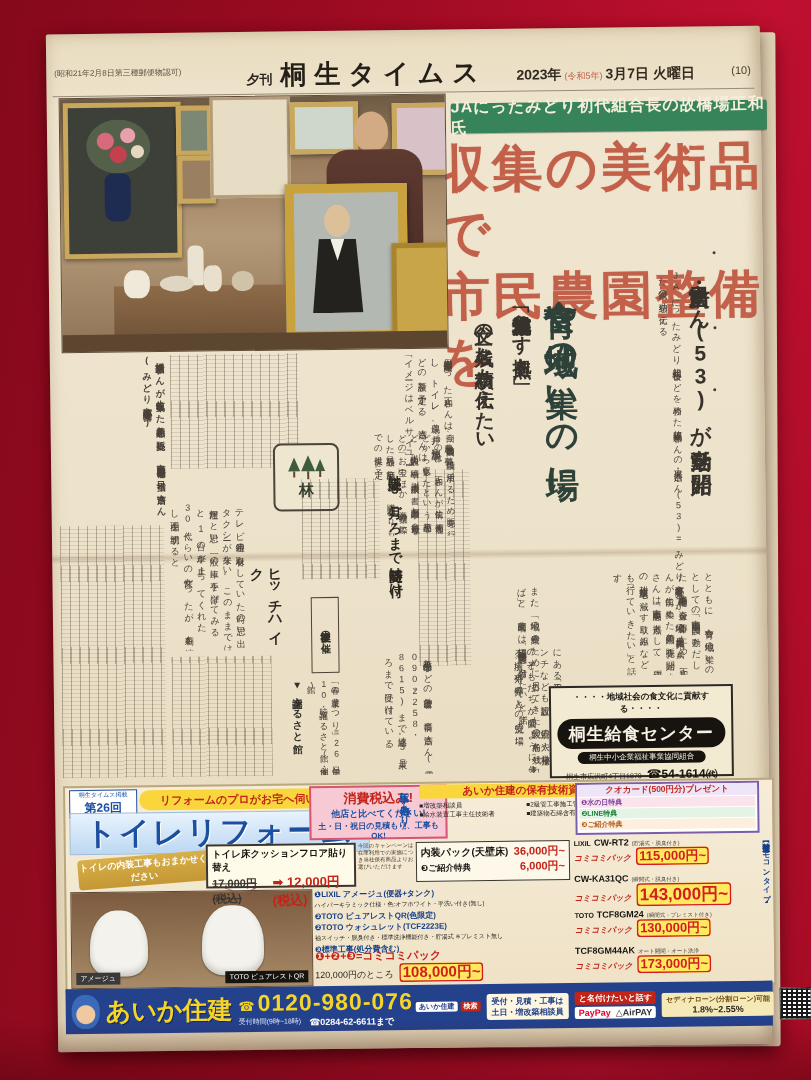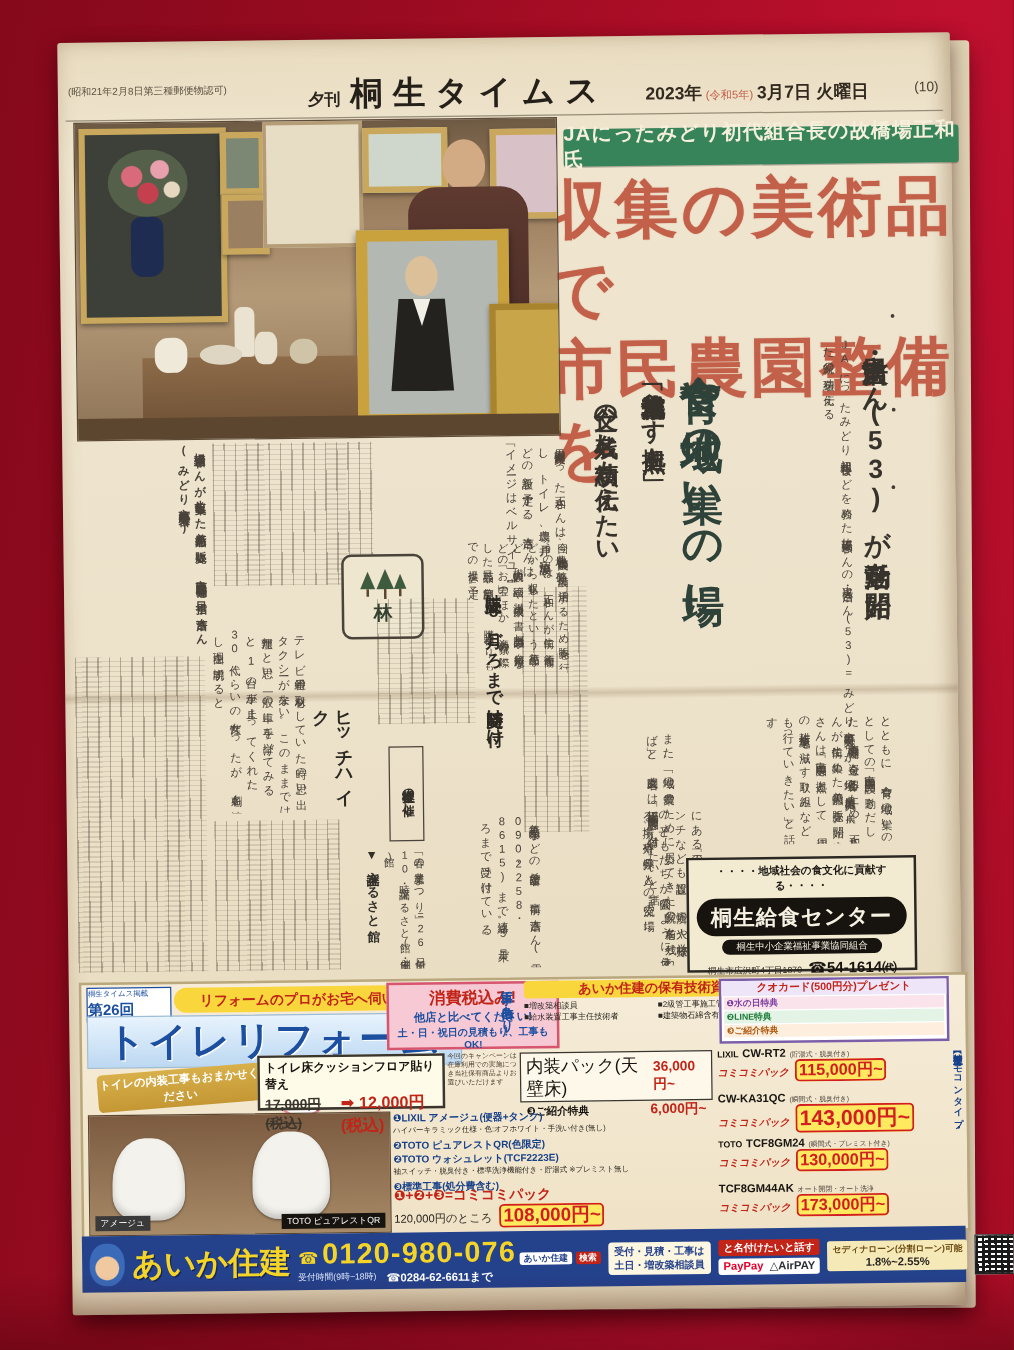--- a/index.html
+++ b/index.html
@@ -163,21 +163,21 @@
       <div class="black-pill" style="margin:3px auto 0;width:168px;height:30px;font-size:17px;font-weight:900;letter-spacing:1px">桐生給食センター</div>
       <div class="black-pill" style="margin:3px auto 0;width:128px;height:12px;font-size:7.5px">桐生中小企業福祉事業協同組合</div>
       <div style="display:flex;justify-content:center;gap:5px;margin-top:3px;align-items:baseline">
         <span style="font-size:7px;color:#2a2620">桐生市広沢町4丁目1870</span>
         <span style="font-size:12px;font-weight:900;color:#17140f">☎54-1614㈹</span>
       </div>
     </div>
 
     <div class="reform abs" style="left:8px;top:752px;width:707px;height:203px">
 
-      <div class="abs" style="left:4px;top:2px;width:66px;height:26px;background:#fff;border:1.5px solid #1d4fa0;text-align:left">
+      <div class="abs" style="left:4px;top:2px;width:66px;height:26px;background:#fff;border:1.5px solid #1d4fa0;text-align:center">
         <div style="font-size:6px;color:#1d4fa0">桐生タイムス掲載</div>
         <div style="font-size:12px;font-weight:900;color:#1d4fa0">第26回</div>
       </div>
 
       <div class="abs" style="left:74px;top:3px;width:228px;height:20px;background:#f8d63c;border-radius:10px;display:flex;align-items:center;justify-content:center;font-size:11px;font-weight:900;color:#c22418">リフォームのプロがお宅へ伺います!!</div>
 
       <div class="abs" style="left:4px;top:25px;width:298px;height:40px;background:linear-gradient(180deg,#e8f3fd,#bcd8f2);border:1px solid #9cbcd8;display:flex;align-items:center;justify-content:center;font-size:31px;font-weight:900;letter-spacing:2px;color:#1d4fa0;text-shadow:1px 1px 0 #fff">トイレリフォーム</div>
 
       <div class="abs" style="left:12px;top:68px;width:132px;height:30px;transform:rotate(-4deg);background:linear-gradient(180deg,#d8b04a,#c49734);border-radius:4px;display:flex;align-items:center;justify-content:center;text-align:center;font-size:9px;font-weight:800;color:#fff">トイレの内装工事もおまかせください</div>
       <div class="abs" style="left:152px;top:62px;width:46px;height:46px;border-radius:50%;background:#fff;border:2px solid #e8889a;display:flex;align-items:center;justify-content:center;text-align:center;font-size:7px;font-weight:800;color:#c22418;padding:2px;box-sizing:border-box">3月ご契約 先着10名様</div>
@@ -212,21 +212,21 @@
         <div style="font-size:9.5px;font-weight:900;color:#17140f">トイレ床クッションフロア貼り替え</div>
         <div style="display:flex;gap:4px;align-items:baseline">
           <span style="font-size:11px;font-weight:900;color:#3a362e;text-decoration:line-through">17,000円(税込)</span>
           <span style="font-size:13px;font-weight:900;color:#c22418">➡ 12,000円(税込)</span>
         </div>
       </div>
       <div class="abs" style="left:292px;top:58px;width:56px;height:46px;font-size:5.5px;color:#4a3a2a;line-height:7px;overflow:hidden">今回のキャンペーンは在庫利用での実施につき当社保有商品よりお選びいただけます</div>
 
       <div class="abs" style="left:350px;top:58px;width:154px;height:40px;border:1.5px solid #3a362e;background:#fdf8ea;padding:2px 4px;box-sizing:border-box">
         <div style="display:flex;justify-content:space-between;align-items:baseline">
-          <span style="font-size:14px;font-weight:400;color:#17140f">内装パック(天壁床)</span>
+          <span style="font-size:10px;font-weight:700;color:#17140f">内装パック(天壁床)</span>
           <span style="font-size:11px;font-weight:900;color:#c22418">36,000円~</span>
         </div>
         <div style="display:flex;justify-content:space-between;align-items:baseline">
           <span style="font-size:8.5px;font-weight:900;color:#17140f">❸ご紹介特典</span>
           <span style="font-size:11px;font-weight:900;color:#c22418">6,000円~</span>
         </div>
       </div>
 
       <div class="abs" style="left:248px;top:104px;width:258px;height:58px;font-size:8px;color:#2a2620;line-height:11px">
         <div style="font-weight:900;color:#17408a">❶LIXIL アメージュ(便器+タンク)</div>

